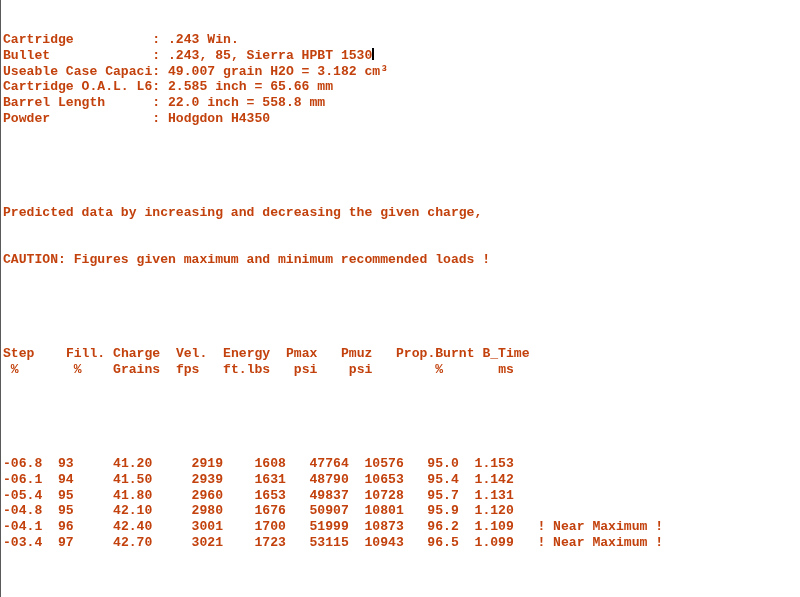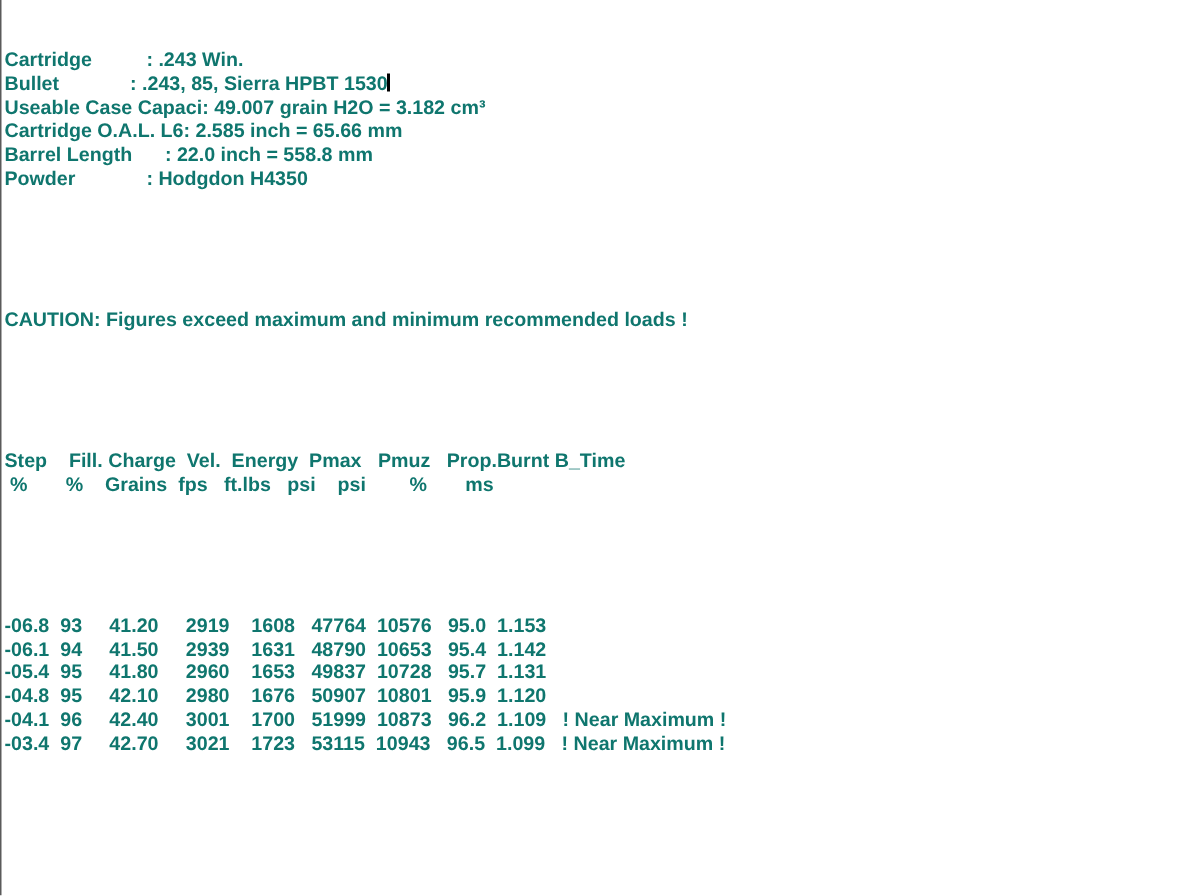--- a/index.html
+++ b/index.html
@@ -1,35 +1,36 @@
 <!DOCTYPE html>
 <html><head>
 <meta charset="utf-8">
 <style>
   html,body { margin:0; padding:0; background:#ffffff; }
   body { width:800px; height:597px; overflow:hidden; position:relative; }
   .left-border { position:absolute; left:0; top:0; width:1px; height:597px; background:#5a5a5a; }
   .console {
     position:absolute; left:1px; top:0; width:799px; height:568px;
-    font-family:Liberation Sans, sans-serif;
+    font-family:Liberation Mono, monospace;
     font-weight:bold; font-size:13.1px; line-height:15.7px;
-    color:#0f766e; white-space:pre; padding:1px 0 0 2px; box-sizing:border-box;
+    color:#c2410c; white-space:pre; padding:1px 0 0 2px; box-sizing:border-box;
   }
   .line { height:15.7px; white-space:pre; }
   .cursor { display:inline-block; width:2px; height:12px; background:#000; vertical-align:-1px; }
 </style>
 </head>
 <body>
 
 <div class="left-border"></div>
 
 <div class="console">
   <div id="meta"><div class="line"><span>Cartridge          </span><span>: </span><span>.243 Win.</span></div><div class="line"><span>Bullet             </span><span>: </span><span>.243, 85, Sierra HPBT 1530</span><span class="cursor"></span></div><div class="line"><span>Useable Case Capaci</span><span>: </span><span>49.007 grain H2O = 3.182 cm³</span></div><div class="line"><span>Cartridge O.A.L. L6</span><span>: </span><span>2.585 inch = 65.66 mm</span></div><div class="line"><span>Barrel Length      </span><span>: </span><span>22.0 inch = 558.8 mm</span></div><div class="line"><span>Powder             </span><span>: </span><span>Hodgdon H4350</span></div></div>
   <div class="line"></div>
-  <div class="line">CAUTION: Figures exceed maximum and minimum recommended loads !</div>
+  <div class="line">Predicted data by increasing and decreasing the given charge,</div>
+  <div class="line">CAUTION: Figures given maximum and minimum recommended loads !</div>
   <div class="line"></div>
   <div id="thead"><div class="line"><span>Step</span>    <span>Fill.</span> <span>Charge</span>  <span>Vel.</span>  <span>Energy</span>  <span>Pmax</span>   <span>Pmuz</span>   <span>Prop.Burnt</span> <span>B_Time</span></div><div class="line"> <span>%</span>       <span>%</span>    <span>Grains</span>  <span>fps</span>   <span>ft.lbs</span>   <span>psi</span>    <span>psi</span>        <span>%</span>       <span>ms</span></div></div>
   <div class="line"></div>
   <div id="tbody"><div class="line"><span>-06.8</span><span>  93</span><span>     41.20</span><span>     2919</span><span>    1608</span><span>   47764</span><span>  10576</span><span>   95.0</span><span>  1.153</span></div><div class="line"><span>-06.1</span><span>  94</span><span>     41.50</span><span>     2939</span><span>    1631</span><span>   48790</span><span>  10653</span><span>   95.4</span><span>  1.142</span></div><div class="line"><span>-05.4</span><span>  95</span><span>     41.80</span><span>     2960</span><span>    1653</span><span>   49837</span><span>  10728</span><span>   95.7</span><span>  1.131</span></div><div class="line"><span>-04.8</span><span>  95</span><span>     42.10</span><span>     2980</span><span>    1676</span><span>   50907</span><span>  10801</span><span>   95.9</span><span>  1.120</span></div><div class="line"><span>-04.1</span><span>  96</span><span>     42.40</span><span>     3001</span><span>    1700</span><span>   51999</span><span>  10873</span><span>   96.2</span><span>  1.109</span>   <span>! Near Maximum !</span></div><div class="line"><span>-03.4</span><span>  97</span><span>     42.70</span><span>     3021</span><span>    1723</span><span>   53115</span><span>  10943</span><span>   96.5</span><span>  1.099</span>   <span>! Near Maximum !</span></div></div>
   
   
   
   
   
   

